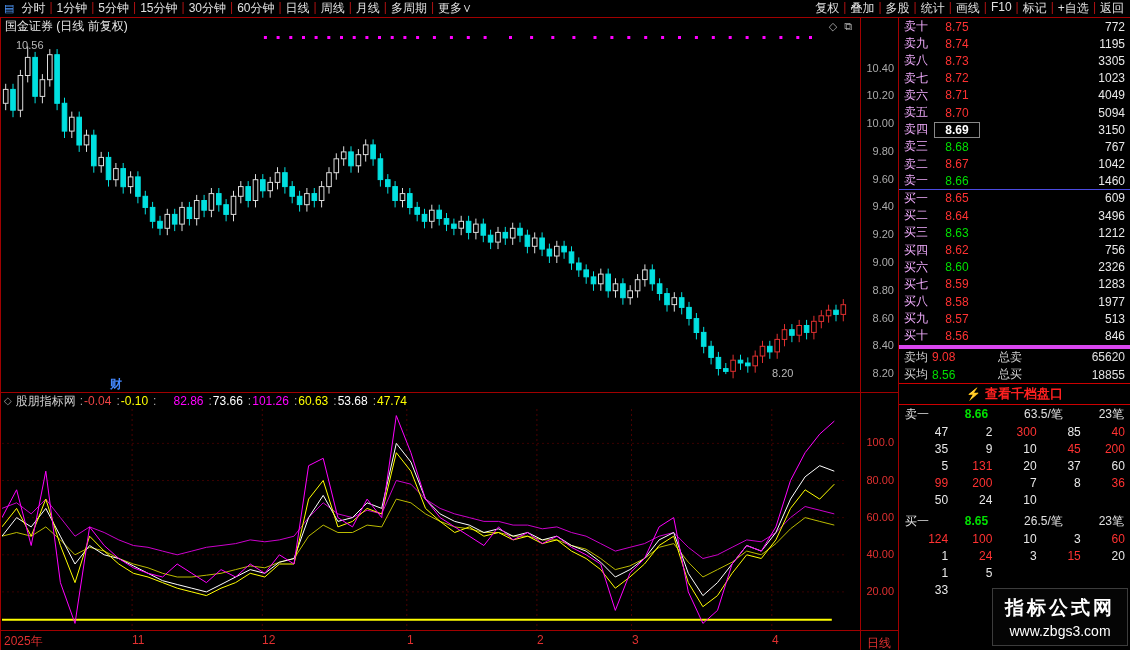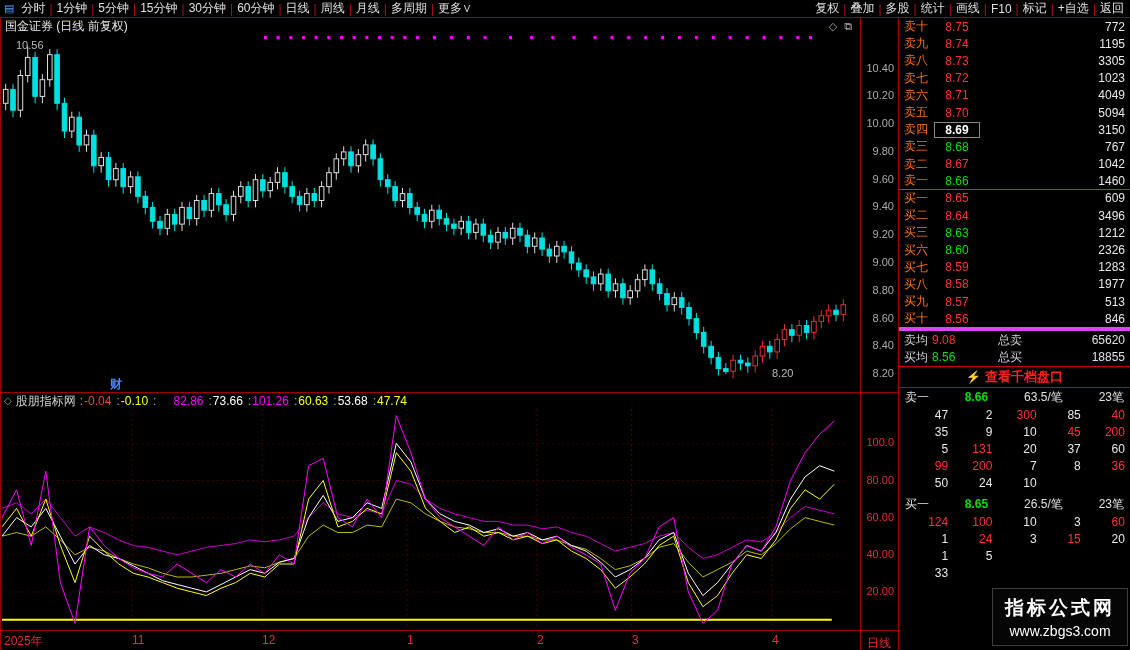--- a/index.html
+++ b/index.html
@@ -1,20 +1,20 @@
 <!DOCTYPE html>
 <html><head>
 <meta charset="utf-8">
 <style>
   *{box-sizing:border-box;margin:0;padding:0}
   html,body{width:1130px;height:650px}
   body{background:#000;font-family:"Liberation Sans",sans-serif;position:relative;overflow:hidden;color:#ddd}
   .menubar{position:absolute;top:0;left:0;width:1130px;height:18px;display:flex;align-items:center;border-bottom:1px solid #a00000;font-size:12px;color:#e0e0e0;background:#000;z-index:10}
   .mb-icon{color:#4f9bff;margin:0 4px;font-size:11px}
-  .menu-group{display:flex;align-items:center;height:100%;white-space:nowrap}
+  .menu-group{display:flex;height:100%;white-space:nowrap}
   .menu-group.right{margin-left:auto;margin-right:3px}
   .menu-item{padding:0 3px;cursor:default}
   .menu-sep{color:#b31212;padding:0 1px}
   .chart-area{position:absolute;top:18px;left:0;width:860px;height:632px}
   .chart-title-row{height:16px;line-height:16px;font-size:12px;color:#e8e8e8;padding-left:5px;display:flex}
   .title-icons{margin-left:auto;margin-right:8px;color:#aaa;display:flex;gap:7px;font-size:11px}
   #candle-svg{position:absolute;top:16px;left:2px}
   #ind-svg{position:absolute;top:391px;left:2px}
   .high-label{position:absolute;left:16px;top:21px;font-size:11px;color:#b8b8b8}
   .low-label{position:absolute;left:772px;top:349px;font-size:11px;color:#b8b8b8}
@@ -27,21 +27,21 @@
   .axis-row .year{position:absolute;left:4px;top:3px;color:#e03030}
   .month-label{position:absolute;top:3px;color:#e03030}
   .axis-col{position:absolute;top:18px;left:861px;width:37px;height:632px;font-size:11px}
   .ax-main{position:absolute;right:4px;color:#aaaaaa}
   .ax-ind{position:absolute;right:4px;color:#e03030}
   .period-label{position:absolute;left:6px;top:617px;color:#e03030;font-size:12px}
   .vline{position:absolute;top:18px;bottom:0;width:1px;background:#a00000;z-index:4}
   .hline{position:absolute;left:0;width:899px;height:1px;background:#a00000;z-index:4}
   .orderbook{position:absolute;top:18px;left:899px;width:231px;height:632px;font-size:12px;color:#e0e0e0}
   .ob-row{height:17.2px;display:flex;align-items:center;padding:0 5px}
-  .ob-lbl{width:30px;color:#f97316}
+  .ob-lbl{width:30px;color:#f0abfc}
   .ob-price{width:46px;text-align:center}
   .ob-vol{flex:1;text-align:right;color:#e8e8e8}
   .p-red{color:#ff3232}
   .p-green{color:#00e000}
   .p-box{color:#fff;font-weight:bold;border:1px solid #888;padding:0 2px}
   .cur-line{border-bottom:1px solid #4b4be0}
   .avg-rows{border-top:4px solid #d946ef}
   .avg-row{height:17.4px;display:flex;align-items:center;padding:0 5px}
   .avg-row .lbl{color:#d0d0d0;margin-right:4px}
   .avg-row .avg-price{width:40px}
@@ -522,20 +522,25 @@
         <span class="ob-lbl">买二</span>
         <span class="ob-price p-red">8.64</span>
         <span class="ob-vol">3496</span>
       </div>
       <div class="ob-row">
         <span class="ob-lbl">买三</span>
         <span class="ob-price p-green">8.63</span>
         <span class="ob-vol">1212</span>
       </div>
       <div class="ob-row">
+        <span class="ob-lbl">买四</span>
+        <span class="ob-price p-red">8.62</span>
+        <span class="ob-vol">756</span>
+      </div>
+      <div class="ob-row">
         <span class="ob-lbl">买六</span>
         <span class="ob-price p-green">8.60</span>
         <span class="ob-vol">2326</span>
       </div>
       <div class="ob-row">
         <span class="ob-lbl">买七</span>
         <span class="ob-price p-red">8.59</span>
         <span class="ob-vol">1283</span>
       </div>
       <div class="ob-row">

